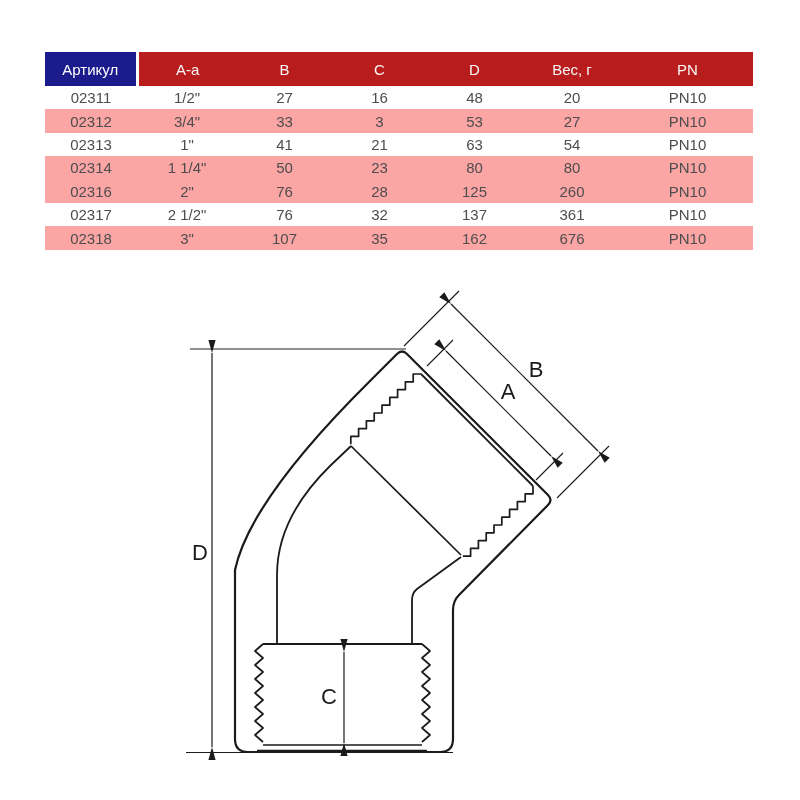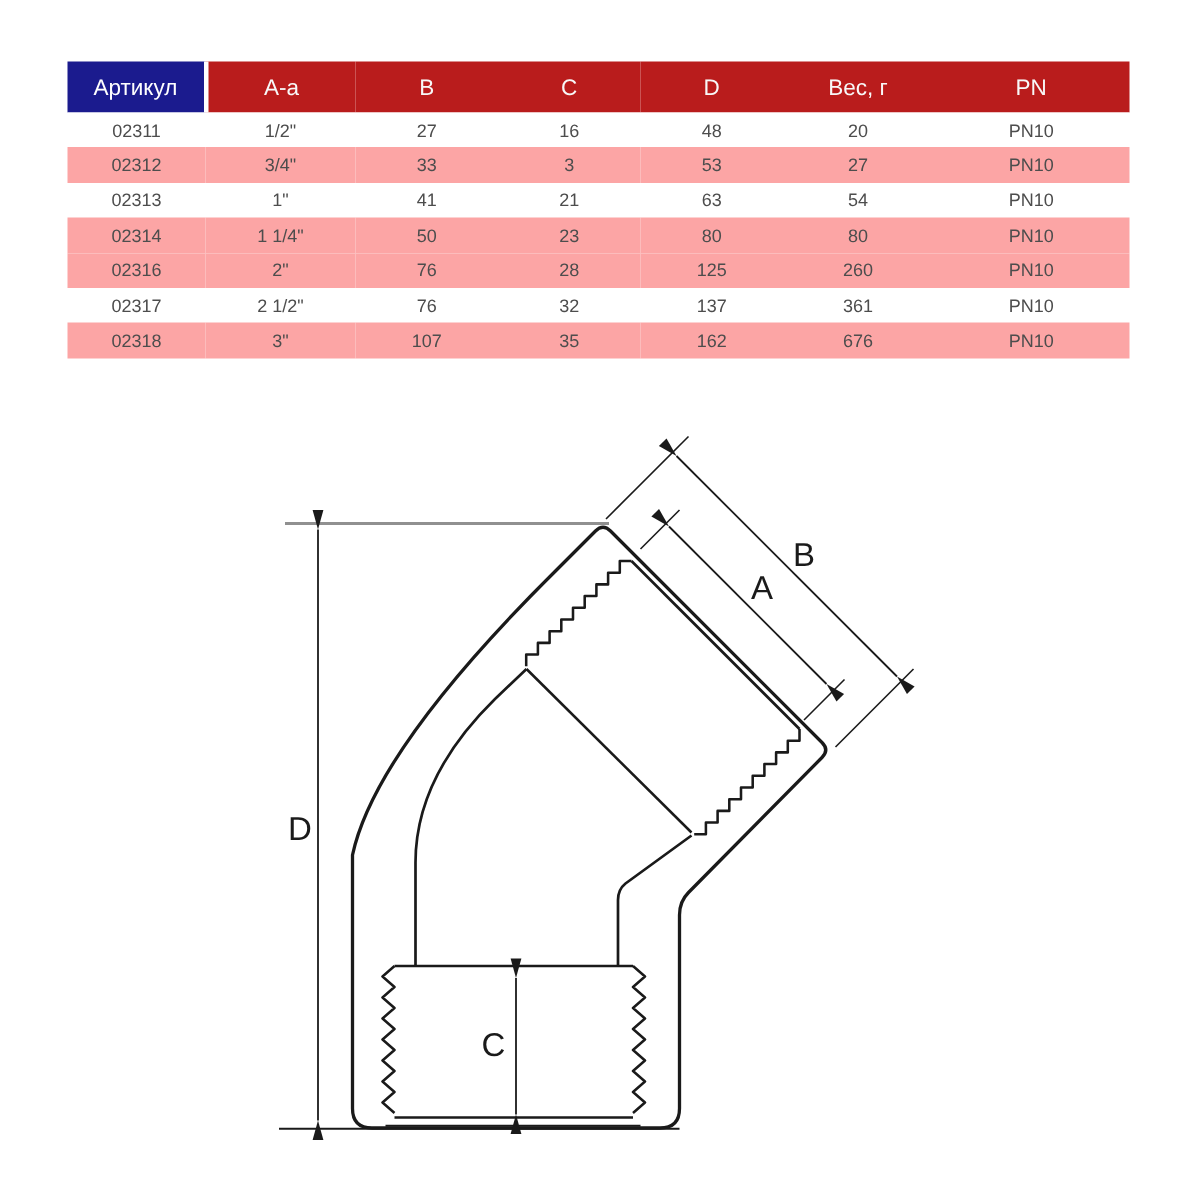--- a/index.html
+++ b/index.html
@@ -1,27 +1,27 @@
 <!DOCTYPE html>
 <html><head>
 <meta charset="utf-8">
 <style>
   html,body{margin:0;padding:0;background:#ffffff;width:800px;height:800px;overflow:hidden;
             font-family:"Liberation Sans", sans-serif;}
   .page{position:relative;width:800px;height:800px;background:#fff;}
 
   
-  .table-wrap{position:absolute;left:45px;top:41px;width:708px;}
+  .table-wrap{position:absolute;left:45px;top:52px;width:708px;}
   table{border-collapse:collapse;table-layout:fixed;width:100%;}
   thead tr{height:34px;}
   th{background:#b91c1c;color:#f8f8f8;font-weight:normal;font-size:15px;padding:0;text-align:center;vertical-align:middle;}
   th.first{background:#1b1b8e;color:#ffffff;border-right:3px solid #ffffff;}
   tbody tr{height:23.4px;background:#ffffff;}
   tbody tr.alt{background:#fca5a5;}
-  td{font-size:12px;color:#4d4d4d;text-align:center;vertical-align:middle;padding:0;}
+  td{font-size:15px;color:#4d4d4d;text-align:center;vertical-align:middle;padding:0;}
 
   
   .diagram{position:absolute;left:0;top:0;width:800px;height:800px;}
   .dimlabel{font-family:"Liberation Sans", sans-serif;font-size:22px;fill:#1a1a1a;}
 </style>
 </head>
 <body>
 
 <div class="page">
 

